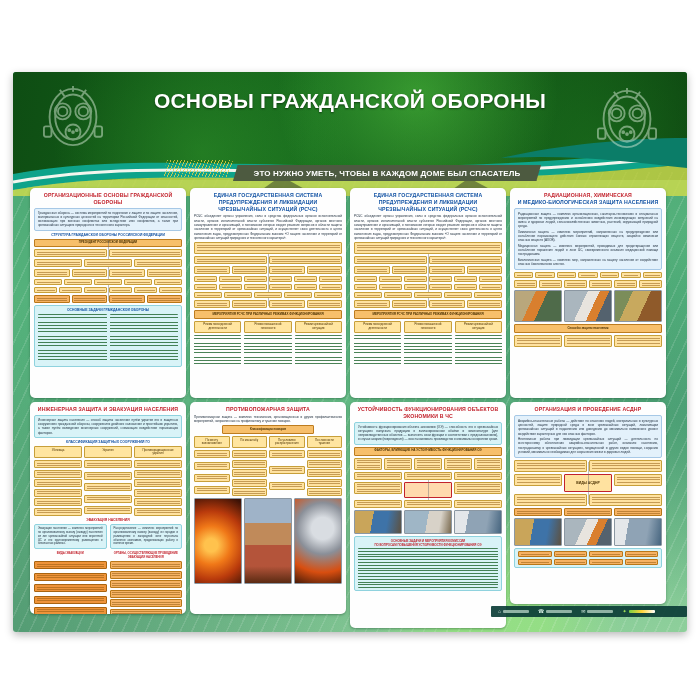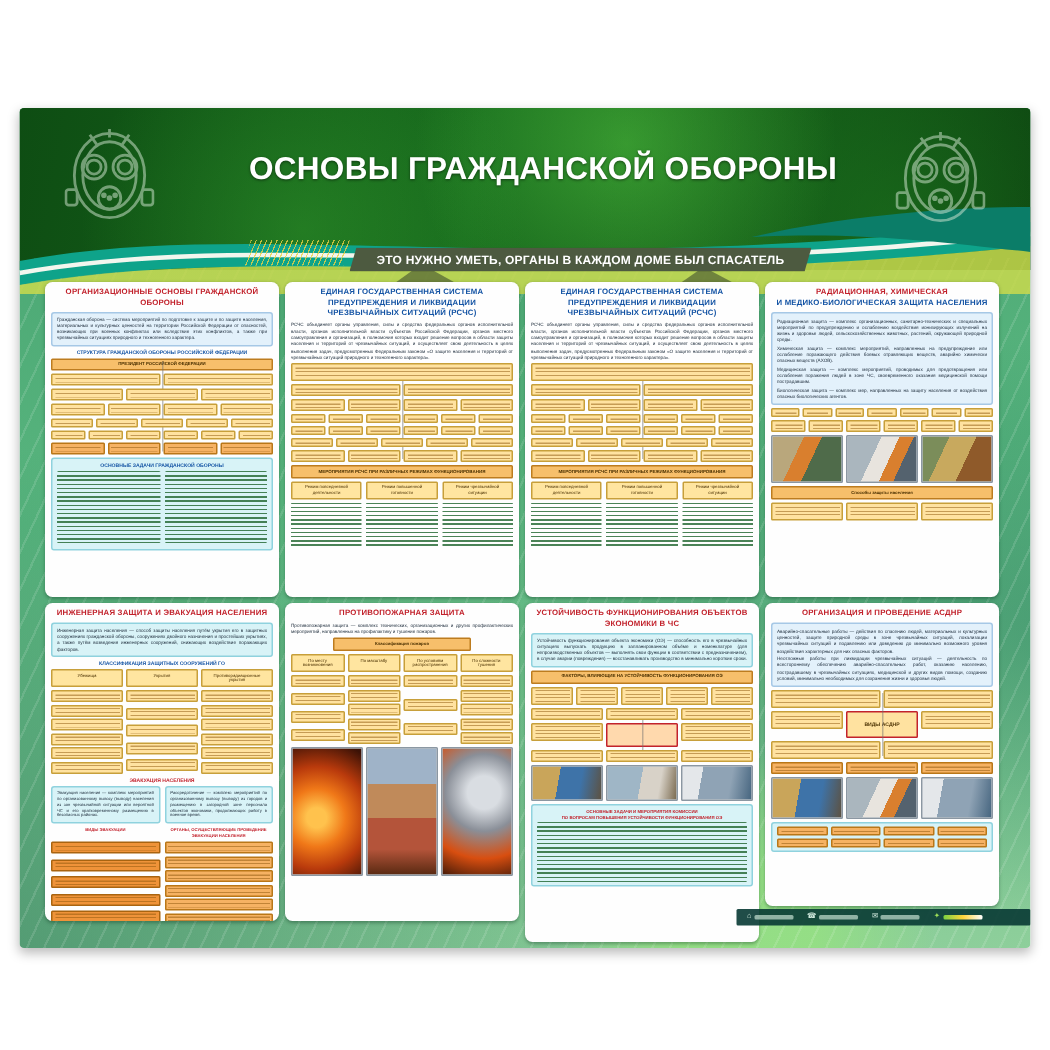--- a/index.html
+++ b/index.html
@@ -17,21 +17,21 @@
     pointer-events:none}
   .headbg{position:absolute;left:0;top:0;width:100%;height:108px;
     background:
       radial-gradient(circle at 60% 22%, rgba(90,210,70,.5), transparent 34%),
       radial-gradient(circle at 28% 75%, rgba(60,170,50,.38), transparent 30%),
       radial-gradient(circle at 86% 70%, rgba(34,130,34,.5), transparent 35%),
       linear-gradient(100deg,#0e4d13,#176a1d 45%,#0a3c0e)}
   .waves{position:absolute;left:0;top:62px;width:674px;height:62px}
   .rays{position:absolute;left:152px;top:88px;width:66px;height:17px;transform:skewX(-14deg);opacity:.85;
     background:repeating-linear-gradient(100deg, rgba(235,210,70,.95) 0 .8px, rgba(235,210,70,0) .8px 3.4px)}
-  .title{position:absolute;left:0;top:16px;width:100%;margin:12px;text-align:center;color:#fff;
+  .title{position:absolute;left:0;top:16px;width:100%;margin:0;text-align:center;color:#fff;
     font-weight:700;font-size:21px;line-height:1.22;letter-spacing:.2px;
     text-shadow:0 1px 2px rgba(0,0,0,.5)}
   .mask{position:absolute;top:11px;opacity:.5}
   .mask.l{left:30px}.mask.r{right:30px}
   .banner{position:absolute;left:220px;top:93px;width:308px;height:16px;background:#4d5a40;
     clip-path:polygon(1.5% 0,100% 0,98.5% 100%,0 100%);
     display:flex;align-items:center;justify-content:center;box-shadow:0 1px 2px rgba(0,0,0,.3)}
   .banner span{color:#fff;font-size:8px;font-weight:700;white-space:nowrap;letter-spacing:.15px}
 
   .panel{position:absolute;width:156px;background:#fefefe;border-radius:5px;padding:4px;
@@ -140,21 +140,21 @@
       <circle cx="32" cy="52" r="8"></circle>
       <circle cx="32" cy="52" r="1" fill="#d7ead6"></circle>
       <circle cx="28" cy="50" r="1" fill="#d7ead6"></circle>
         <circle cx="36" cy="50" r="1" fill="#d7ead6"></circle>
       <path d="M32,3 v6 M18,7 l5,7 M46,7 l-5,7"></path>
       <rect x="1" y="46" width="8" height="11" rx="2"></rect>
       <rect x="55" y="46" width="8" height="11" rx="2"></rect>
     </svg>
 
     <div class="banner">
-      <span>ЭТО НУЖНО УМЕТЬ, ОРГАНЫ В КАЖДОМ ДОМЕ БЫЛ СПАСАТЕЛЬ</span>
+      <span>ЭТО НУЖНО УМЕТЬ, ЧТОБЫ В КАЖДОМ ДОМЕ БЫЛ СПАСАТЕЛЬ</span>
     </div>
 
     <section class="panel p1">
       <h2 class="pt tred">ОРГАНИЗАЦИОННЫЕ ОСНОВЫ ГРАЖДАНСКОЙ ОБОРОНЫ</h2>
       <div class="par box-def">Гражданская оборона — система мероприятий по подготовке к защите и по защите населения, материальных и культурных ценностей на территории Российской Федерации от опасностей, возникающих при военных конфликтах или вследствие этих конфликтов, а также при чрезвычайных ситуациях природного и техногенного характера.</div>
       <div class="sub">СТРУКТУРА ГРАЖДАНСКОЙ ОБОРОНЫ РОССИЙСКОЙ ФЕДЕРАЦИИ</div>
       <div class="chart">
         <div class="r c1">
             <div class="bx w">ПРЕЗИДЕНТ РОССИЙСКОЙ ФЕДЕРАЦИИ</div>
           </div>

